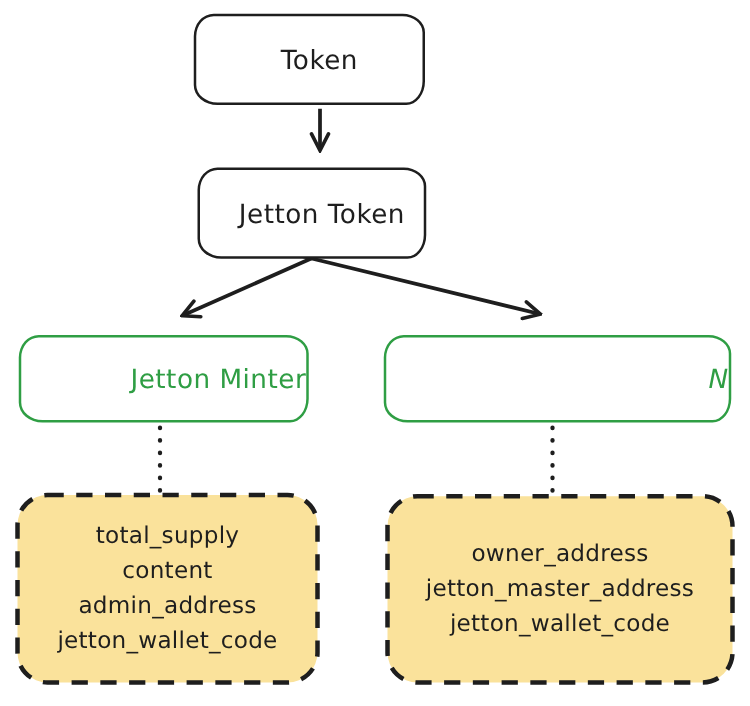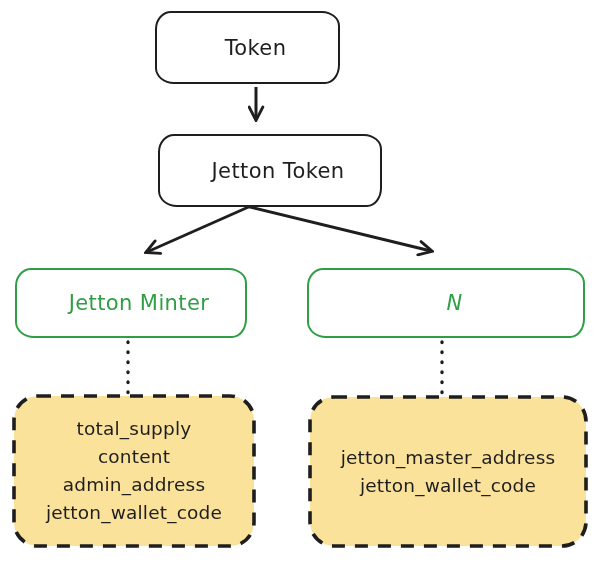--- a/index.html
+++ b/index.html
@@ -30,20 +30,21 @@
     border-radius: 16px 18px 15px 19px / 18px 15px 19px 16px;
     font-size: 21px;
     letter-spacing: 0.4px;
     white-space: nowrap;
     box-sizing: border-box;
     padding-left: 16px;
   }
   .node.green {
     border-color: #2f9e44;
     color: #2f9e44;
+    justify-content: flex-end;
   }
   .node .suffix-italic {
     font-style: italic;
     margin-left: 1px;
   }
   .attrs {
     position: absolute;
     display: flex;
     flex-direction: column;
     align-items: center;
@@ -99,37 +100,38 @@
 
     <line x1="128" y1="342" x2="128" y2="393" class="dotted"></line>
 
     <line x1="442" y1="342" x2="442" y2="393" class="dotted"></line>
   </svg>
 
   <div class="node" style="left:155px; top:11px; width:185px; height:73px;">
     <span>Token</span>
   </div>
 
-  <div class="node" style="left:158px; top:134px; width:224px; height:73px;">
+  <div class="node" style="left:158px; top:134px; width:183px; height:73px;">
     <span>Jetton Token</span>
   </div>
 
   <div class="node green" style="left:15px; top:268px; width:232px; height:70px;">
     <span>Jetton Minter</span>
   </div>
 
   <div class="node green" style="left:307px; top:268px; width:278px; height:70px;">
       <span class="suffix-italic">N</span>
   </div>
 
   <div class="attrs" style="left:14px; top:396px; width:240px; height:150px;">
     <div class="attr-line">total_supply</div>
     <div class="attr-line">content</div>
     <div class="attr-line">admin_address</div>
     <div class="attr-line">jetton_wallet_code</div>
   </div>
 
   <div class="attrs" style="left:310px; top:397px; width:276px; height:149px;">
+    <div class="attr-line">owner_address</div>
     <div class="attr-line">jetton_master_address</div>
     <div class="attr-line">jetton_wallet_code</div>
   </div>
 
 </div>
 
 </body></html>

